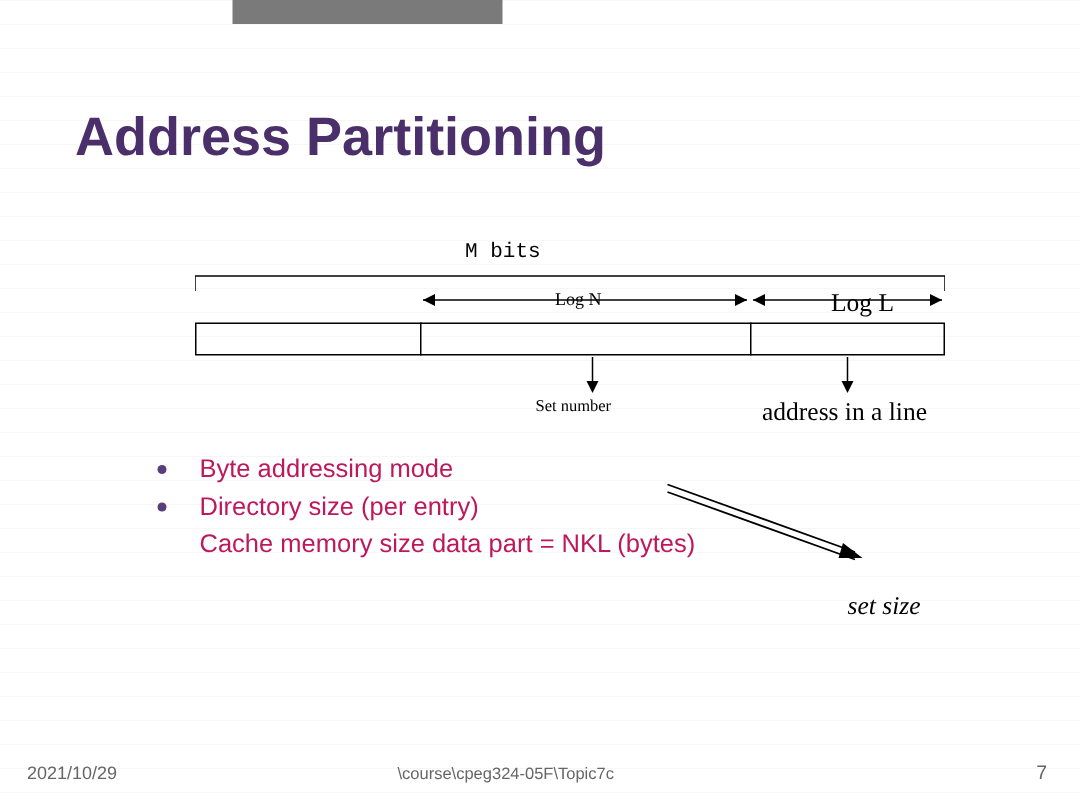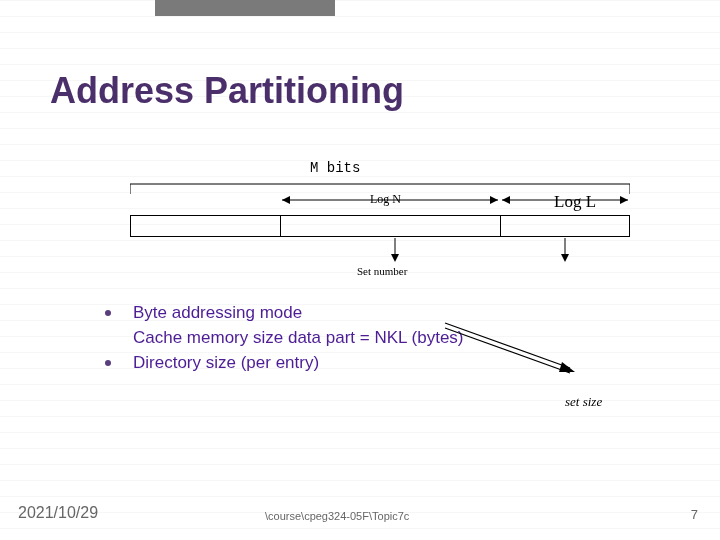--- a/index.html
+++ b/index.html
@@ -123,40 +123,40 @@
     flex-shrink: 0;
   }
   .dot-spacer {
     width: 6px;
     margin-right: 22px;
     flex-shrink: 0;
   }
   .btext {
     font-family: Arial, sans-serif;
     font-size: 17px;
-    color: #4c1d95;
+    color: #be185d;
     line-height: 1.35;
   }
   .indent {
     padding-left: 40px;
   }
   sub { font-size: 11px; }
   .setsize {
     position: absolute;
     top: 394px;
     left: 565px;
     font-family: "Times New Roman", serif;
     font-style: italic;
-    font-size: 13px;
+    font-size: 17px;
   }
   .footer-date {
     position: absolute;
     bottom: 18px;
     left: 18px;
-    font-size: 16px;
+    font-size: 12px;
     color: #666;
     font-family: Arial, sans-serif;
   }
   .footer-path {
     position: absolute;
     bottom: 18px;
     left: 265px;
     font-size: 11px;
     color: #666;
     font-family: Arial, sans-serif;
@@ -205,34 +205,35 @@
 
     <line x1="435" y1="58" x2="435" y2="80" stroke="#000" stroke-width="1"></line>
     <polygon points="435,82 431,74 439,74" fill="#000"></polygon>
   </svg>
   <div class="address-box"></div>
   <div class="divider1"></div>
   <div class="divider2"></div>
   <div class="logn">Log N</div>
   <div class="logl">Log L</div>
   <div class="setnum">Set number</div>
+  <div class="addrline">address in a line</div>
 </div>
 
 <div class="bullets">
   <div class="bullet-row">
     <div class="dot"></div>
     <div class="btext">Byte addressing mode</div>
   </div>
   <div class="bullet-row">
+    <div class="dot"></div>
+    <div class="btext">Directory size (per entry)</div>
+  </div>
+  <div class="bullet-row">
     <div class="dot-spacer"></div>
     <div class="btext">Cache memory size data part = NKL (bytes)</div>
-  </div>
-  <div class="bullet-row">
-    <div class="dot"></div>
-    <div class="btext">Directory size (per entry)</div>
   </div>
 </div>
 
 <svg class="arrows" style="top:318px;left:440px" width="160" height="70">
   <line x1="5" y1="5" x2="130" y2="50" stroke="#000" stroke-width="1.2"></line>
   <line x1="5" y1="10" x2="130" y2="55" stroke="#000" stroke-width="1.2"></line>
   <polygon points="135,54 122,44 119,54" fill="#000"></polygon>
 </svg>
 
 <div class="setsize">set size</div>

